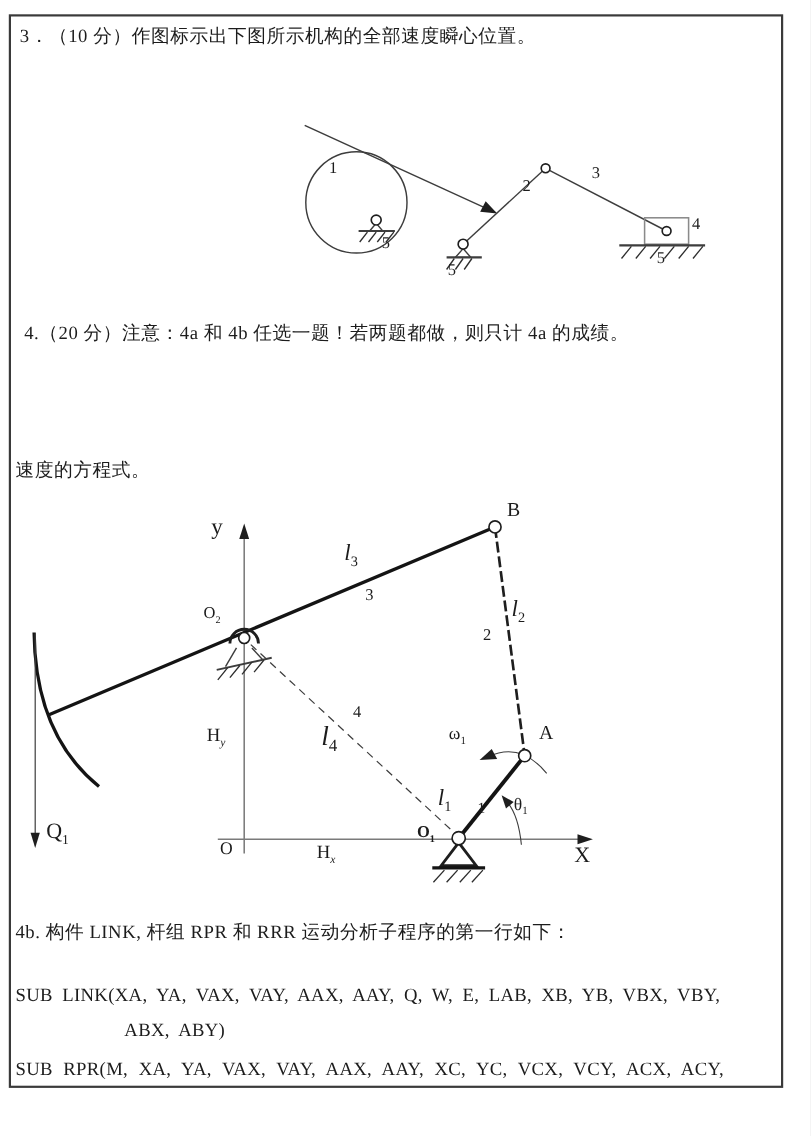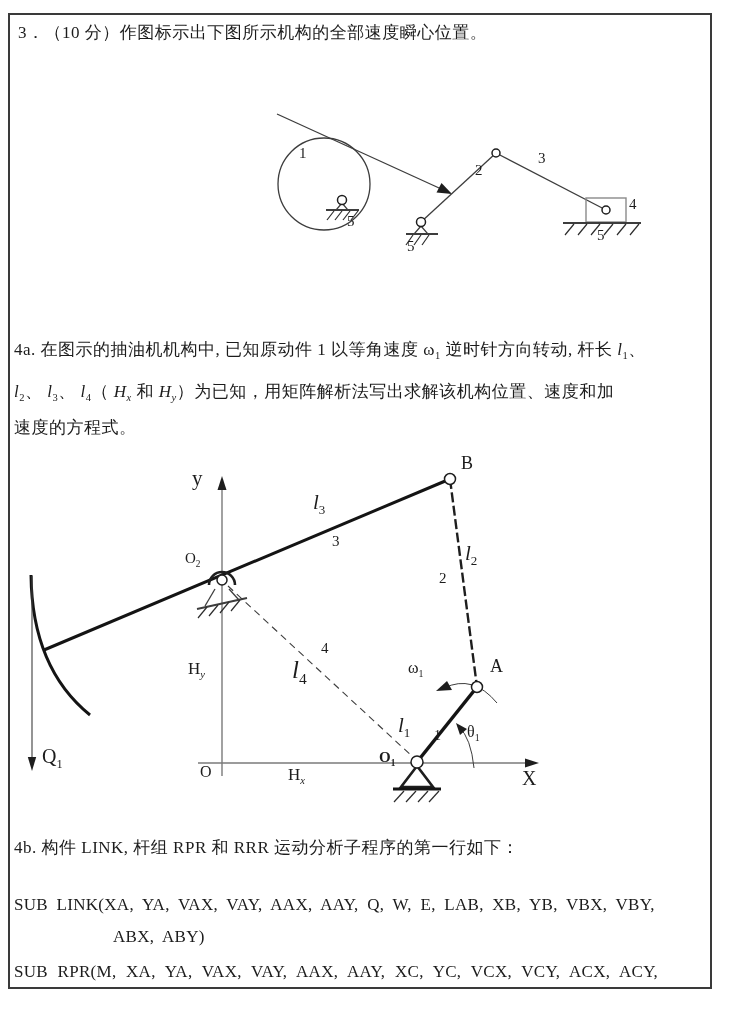--- a/index.html
+++ b/index.html
@@ -142,22 +142,21 @@
         </g>
         <circle class="pin" cx="417" cy="762" r="6"></circle>
       </g>
 
       <circle class="pin" cx="450" cy="479" r="5.5"></circle>
       <circle class="pin" cx="477" cy="687" r="5.5"></circle>
     </g>
   </svg>
 
   <div class="txt cn" style="left:18px;top:22px;">3．（10 分）作图标示出下图所示机构的全部速度瞬心位置。</div>
-  <div class="txt cn" style="left:14px;top:339px;"><span>4a.  在图示的抽油机机构中, 已知原动件 1 以等角速度 </span><span>ω</span><sub>1</sub><span> 逆时针方向转动, 杆长 </span><span class="it">l</span><sub>1</sub><span>、</span></div>
-  <div class="txt cn" style="left:14px;top:381px;"><span class="it">l</span><sub>2</sub><span>、 </span><span class="it">l</span><sub>3</sub><span>、 </span><span class="it">l</span><sub>4</sub><span>（ </span><span class="it">H</span><sub class="it">x</sub><span> 和 </span><span class="it">H</span><sub class="it">y</sub><span>）为已知，用矩阵解析法写出求解该机构位置、速度和加</span></div>
+  <div class="txt cn" style="left:22px;top:292px;">4.（20 分）注意：4a 和 4b 任选一题！若两题都做，则只计 4a 的成绩。</div>
   <div class="txt cn" style="left:14px;top:417px;">速度的方程式。</div>
   <div class="txt cn" style="left:14px;top:837px;">4b.   构件 LINK, 杆组 RPR 和  RRR  运动分析子程序的第一行如下：</div>
   <div class="txt code" style="left:14px;top:894px;word-spacing:4px;">SUB  LINK(XA,  YA,  VAX,  VAY,  AAX,  AAY, Q,  W,  E,  LAB,  XB,  YB,  VBX,  VBY,</div>
   <div class="txt code" style="left:113px;top:926px;word-spacing:4px;">ABX,  ABY)</div>
   <div class="txt code" style="left:14px;top:961px;word-spacing:5px;">SUB  RPR(M,  XA,  YA,  VAX,  VAY,  AAX,  AAY,  XC,  YC,  VCX,  VCY,  ACX,  ACY,</div>
 
   <span class="lbl" style="left:299px;top:146px;font-size:15px;">1</span>
   <span class="lbl" style="left:475px;top:163px;font-size:15px;">2</span>
   <span class="lbl" style="left:538px;top:151px;font-size:15px;">3</span>
   <span class="lbl" style="left:629px;top:197px;font-size:15px;">4</span>

